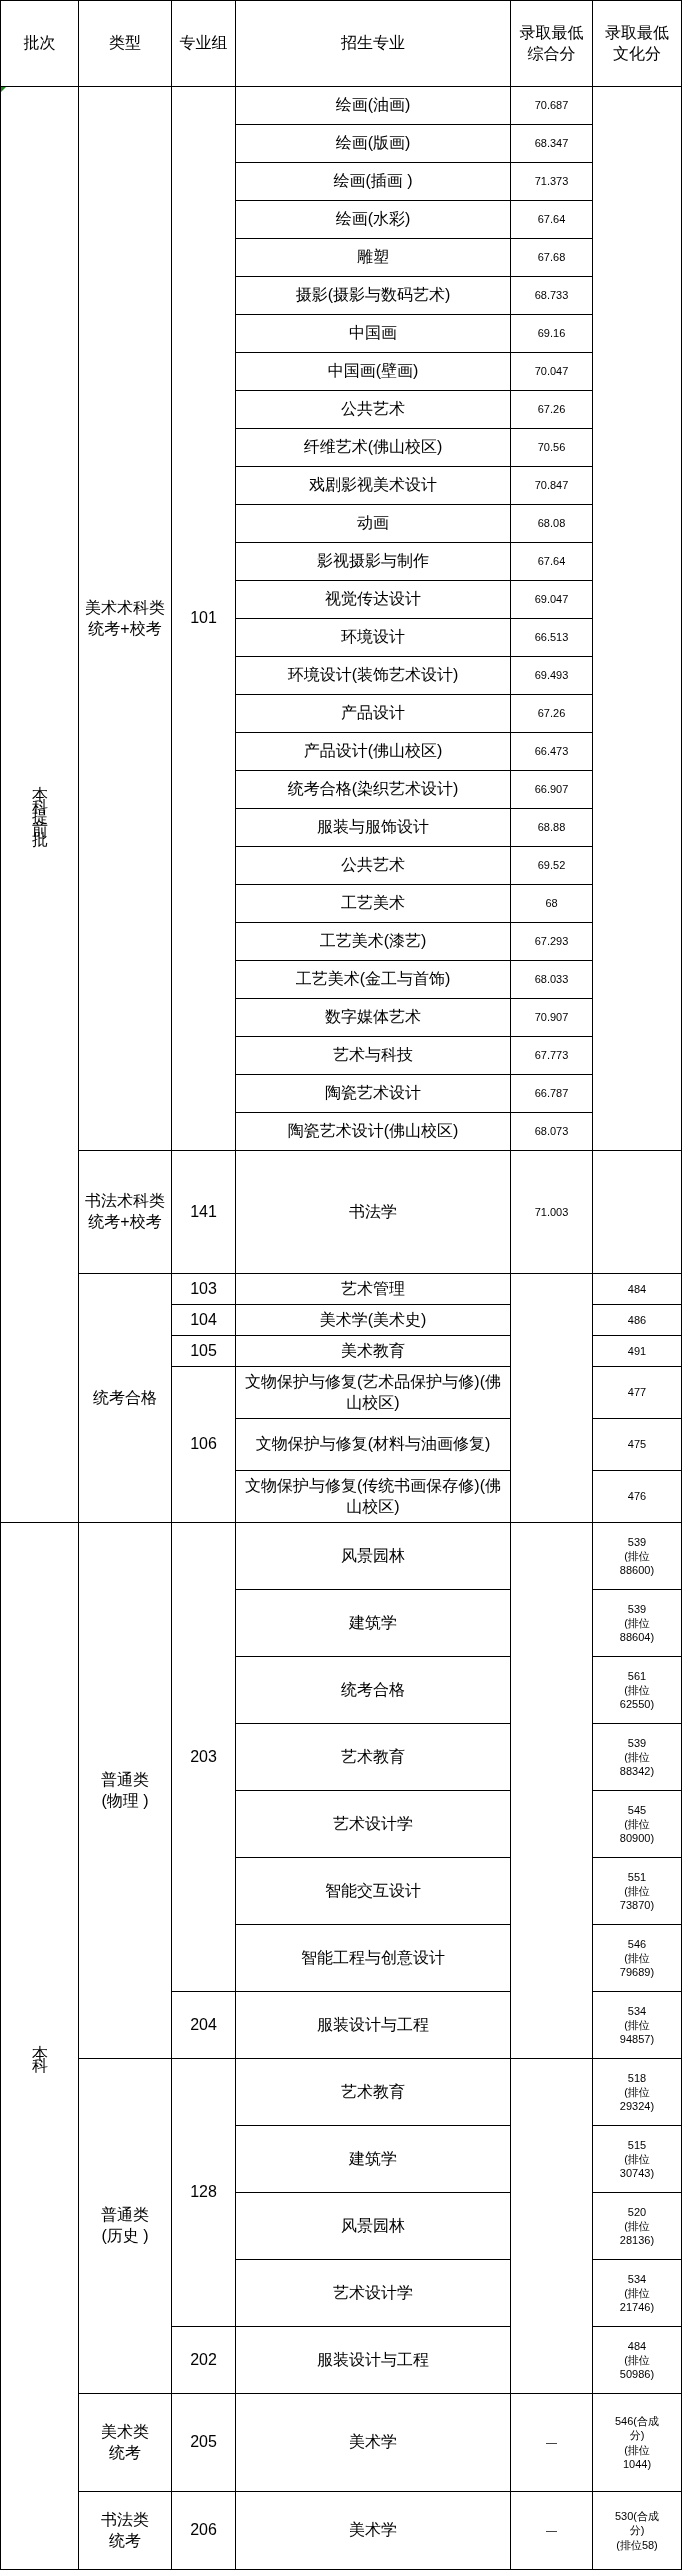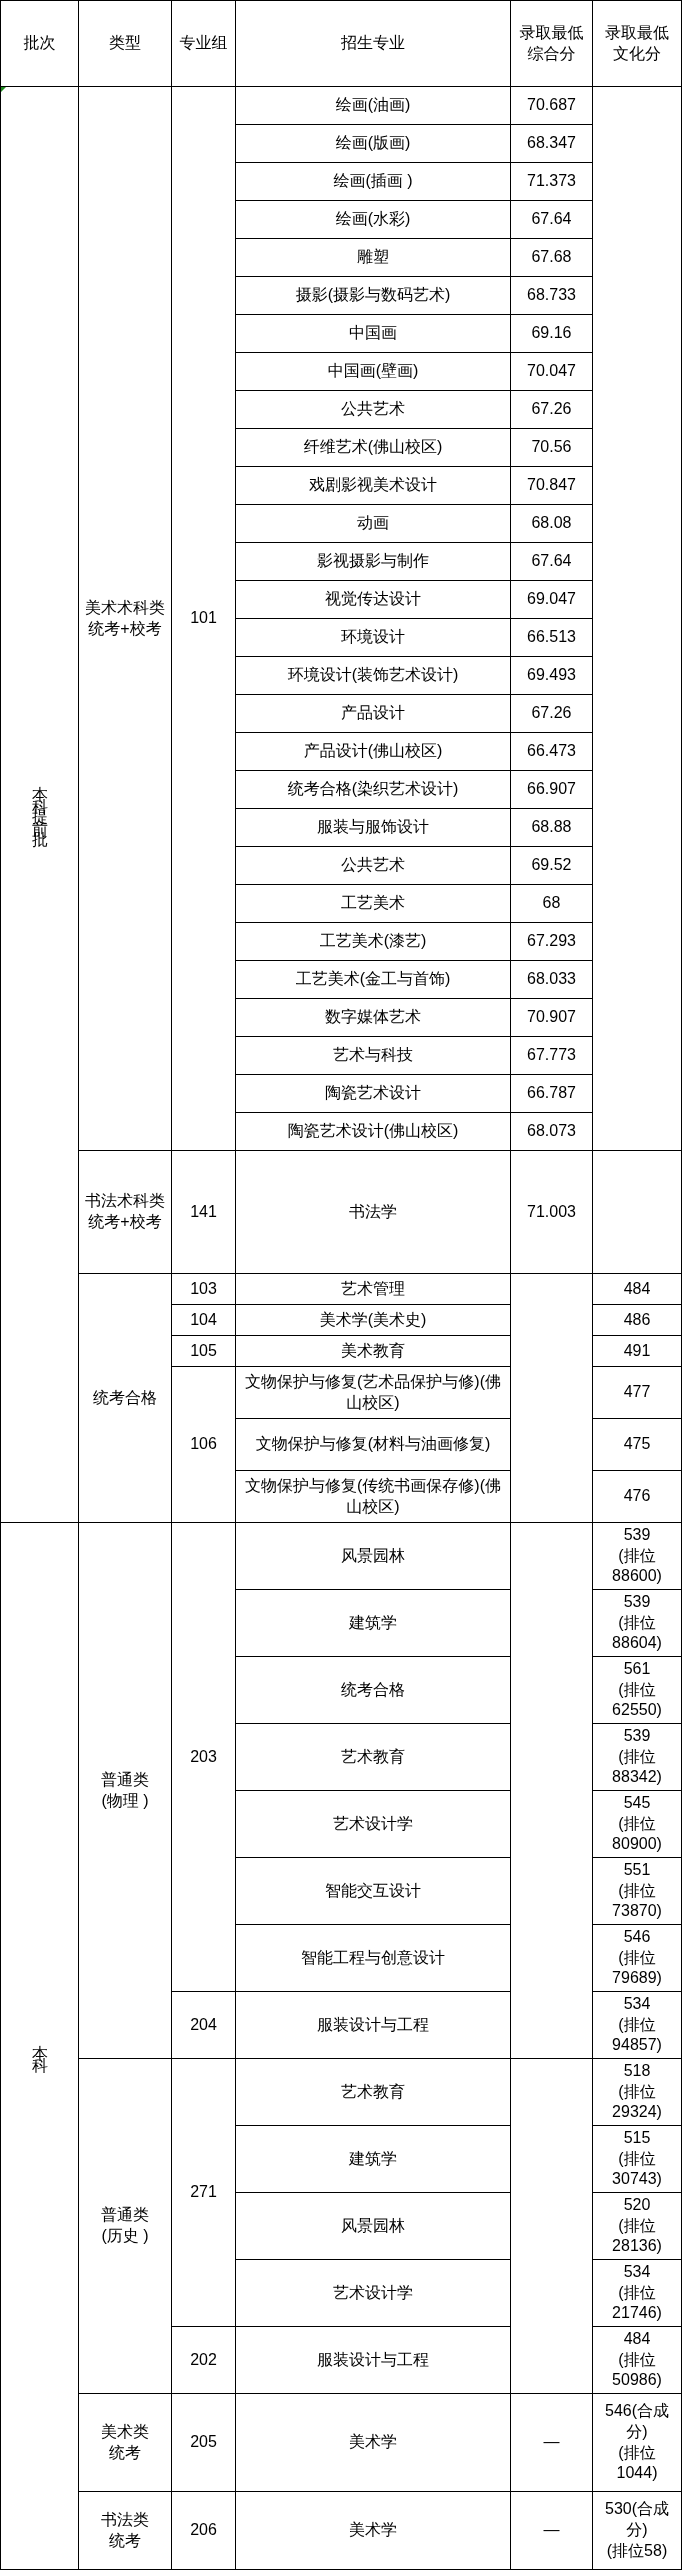--- a/index.html
+++ b/index.html
@@ -10,21 +10,21 @@
         overflow:hidden;}
   thead tr{height:86px;}
   th{font-weight:400;}
   tr.row-46{height:38px;}
   tr.row-148{height:123px;padding-left:28px;}
   tr.row-37{height:31px;}
   tr.row-63{height:52px;}
   tr.row-81{height:67px;}
   tr.row-118{height:98px;}
   tr.row-94{height:78px;}
-  .cell-score{font-size:16px;}
+  .cell-score{font-size:11px;}
   .cell-code{font-size:16px;}
   .cell-batch{padding:0;}
   .vtext{writing-mode:vertical-rl;text-orientation:upright;letter-spacing:11.6px;
          display:inline-block;margin:0 auto;}
   .excel-flag{position:relative;}
   .excel-flag::before{content:"";position:absolute;top:0;left:0;width:0;height:0;
          border-top:5.8px solid var(--flag-green,#1f8a1f);border-right:5.8px solid transparent;}
 </style>
 </head>
 <body>
@@ -256,21 +256,21 @@
       <tr class="row-81">
         <td class="cell-code" rowspan="1">204</td>
         <td class="cell-major">服装设计与工程</td>
         <td class="cell-score">534
 (排位
 94857)</td>
       </tr>
       <tr class="row-81">
         <td class="cell-type" rowspan="5">普通类
 (历史 )</td>
-        <td class="cell-code" rowspan="4">271</td>
+        <td class="cell-code" rowspan="4">128</td>
         <td class="cell-major">艺术教育</td>
         <td class="cell-score" rowspan="5"></td>
         <td class="cell-score">518
 (排位
 29324)</td>
       </tr>
       <tr class="row-81">
         <td class="cell-major">建筑学</td>
         <td class="cell-score">515
 (排位

